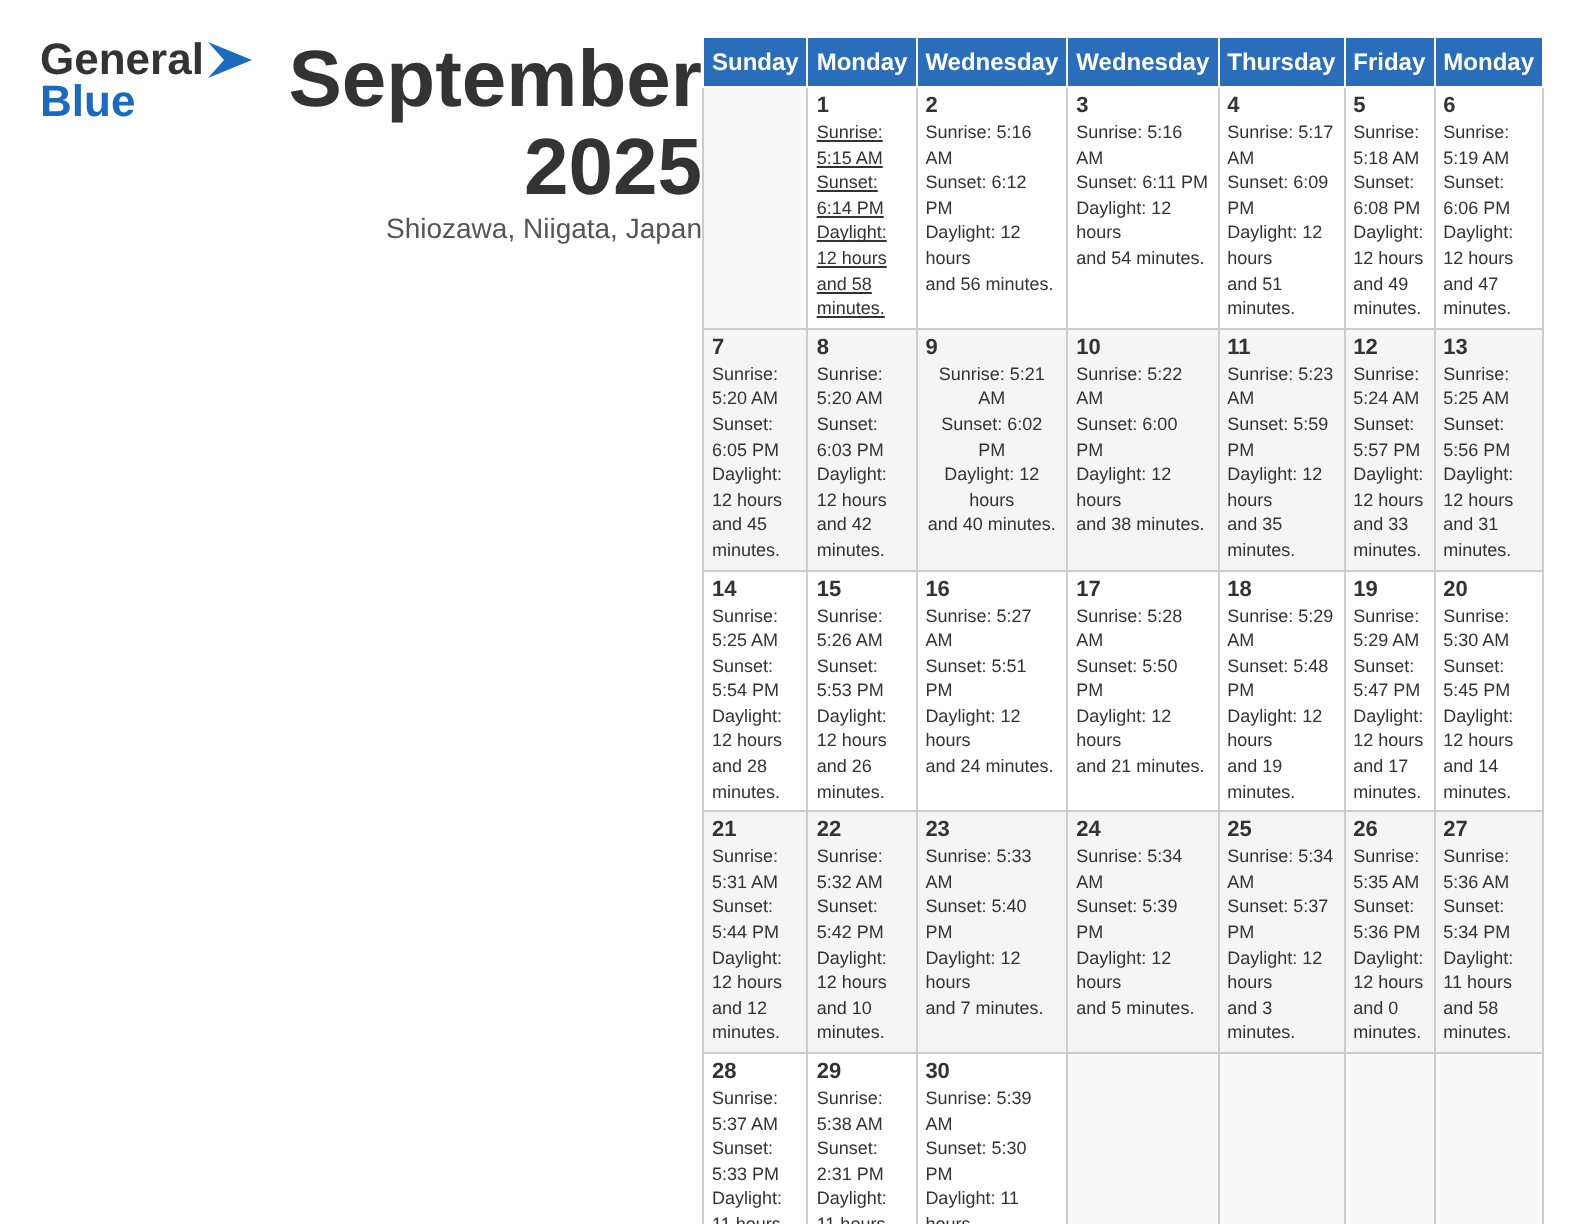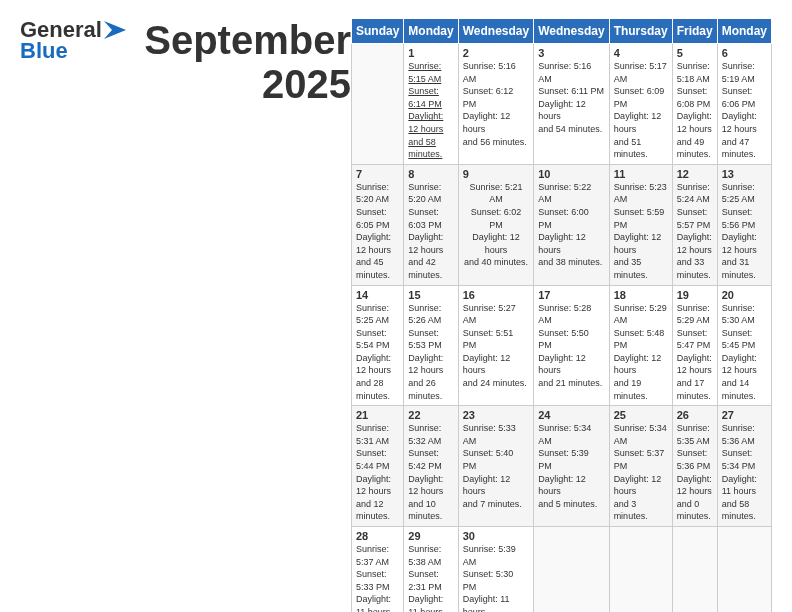--- a/index.html
+++ b/index.html
@@ -100,20 +100,21 @@
           <span>General</span>
         </span>
         <svg width="22" height="18" viewBox="0 0 22 18">
           <polygon points="0,0 22,9 0,18 8,9" fill="#1a6bbf"></polygon>
         </svg>
       </div>
       <span style="font-size:22px; font-weight:bold; color:#1a6bbf; margin-top:-4px; display:block;text-align:center;">Blue</span>
     </div>
     <div class="title-area">
       <div class="month-title">September 2025</div>
+      <div class="location">Shiozawa, Niigata, Japan</div>
     </div>
   </div>
 
   <table class="calendar">
     <thead>
       <tr>
         <th>Sunday</th>
         <th>Monday</th>
         <th>Wednesday</th>
         <th>Wednesday</th>

